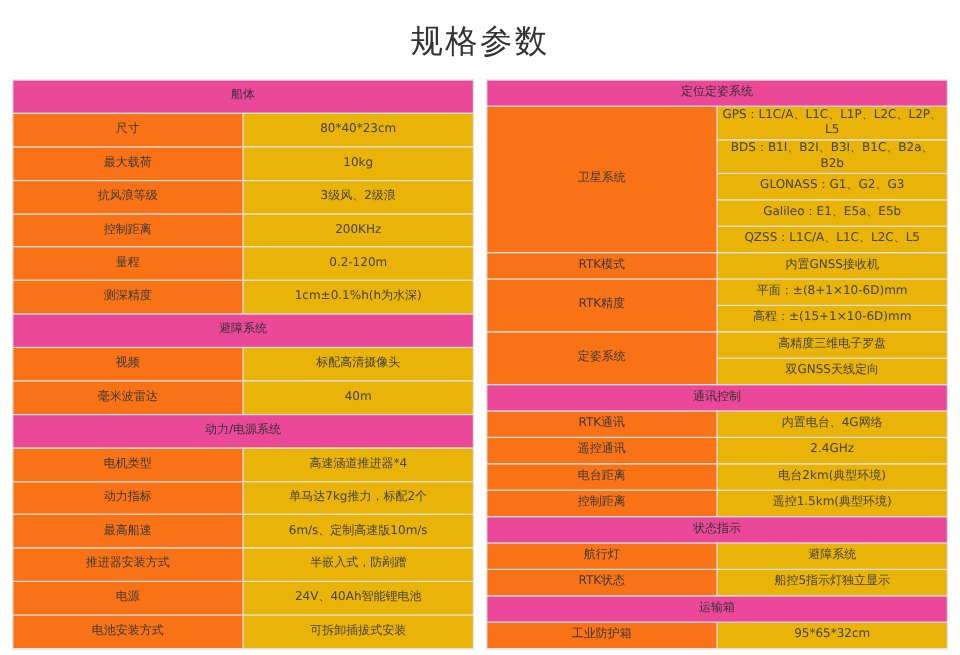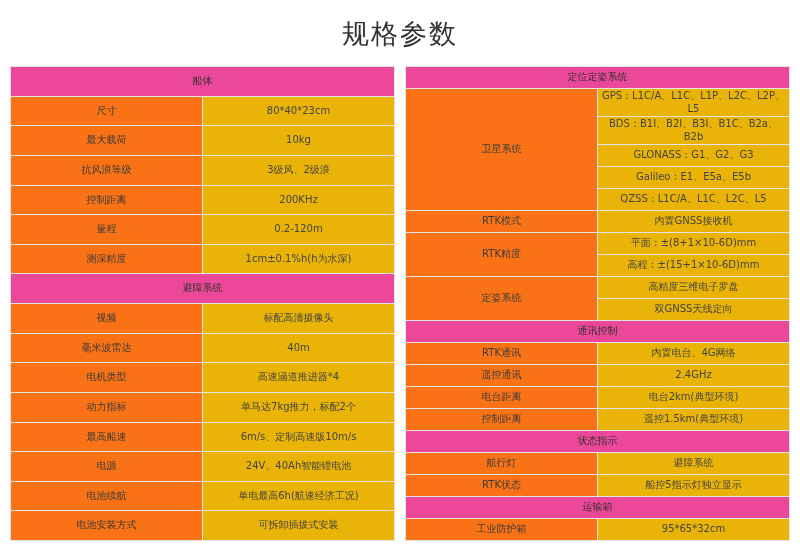--- a/index.html
+++ b/index.html
@@ -121,40 +121,43 @@
         <tr>
           <td class="label">视频</td>
           <td class="value">标配高清摄像头</td>
         </tr>
         <tr>
           <td class="label">毫米波雷达</td>
           <td class="value">40m</td>
         </tr>
 
         <tr>
+          <td class="section" colspan="2">动力/电源系统</td>
+        </tr>
+        <tr>
           <td class="label">电机类型</td>
           <td class="value">高速涵道推进器*4</td>
         </tr>
         <tr>
           <td class="label">动力指标</td>
           <td class="value">单马达7kg推力，标配2个</td>
         </tr>
         <tr>
           <td class="label">最高船速</td>
           <td class="value">6m/s、定制高速版10m/s</td>
         </tr>
         <tr>
+          <td class="label">推进器安装方式</td>
+          <td class="value">半嵌入式，防剐蹭</td>
+        </tr>
+        <tr>
           <td class="label">电源</td>
           <td class="value">24V、40Ah智能锂电池</td>
         </tr>
         <tr>
-          <td class="label">电池续航</td>
-          <td class="value">单电最高6h(航速经济工况)</td>
-        </tr>
-        <tr>
           <td class="label">电池安装方式</td>
           <td class="value">可拆卸插拔式安装</td>
         </tr>
       </tbody>
     </table>
 
     <div class="spacer"></div>
 
     <table class="right">
       <tbody>

